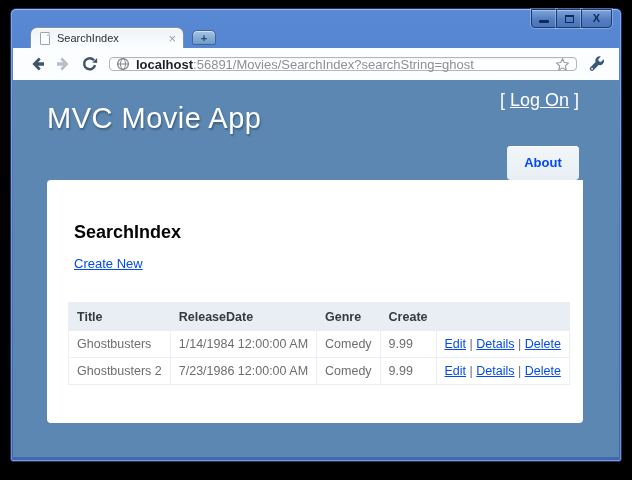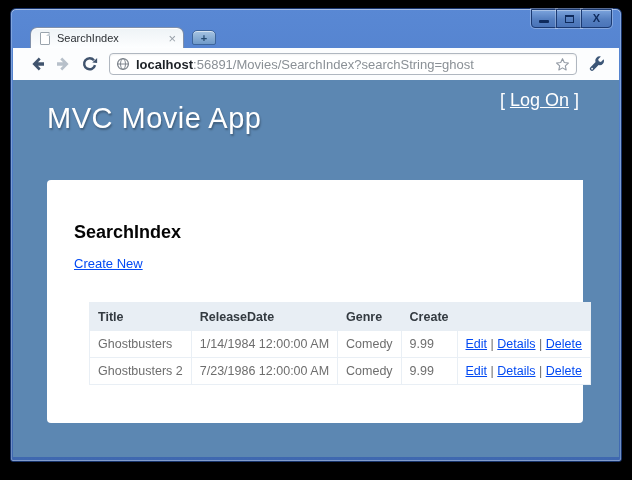--- a/index.html
+++ b/index.html
@@ -76,21 +76,21 @@
   }
 
   
   .toolbar {
     height:32px; flex:0 0 auto; background:#fcfdfe;
     display:flex; align-items:center; padding:0 10px 0 12px;
   }
   .nav-btn { display:flex; align-items:center; justify-content:center;
     width:24px; height:24px; margin-right:2px; cursor:default; }
   .omnibox {
-    flex:1 1 auto; height:22px; margin:0 8px 0 6px;
+    flex:1 1 auto; height:14px; margin:0 8px 0 6px;
     background:#fff; border:1px solid #b0b7c0; border-radius:4px;
     box-shadow:inset 0 1px 2px rgba(0,0,0,.06);
     display:flex; align-items:center; padding:0 6px 0 6px; min-width:0;
   }
   .url { font-size:13px; white-space:nowrap; overflow:hidden; flex:1 1 auto; margin-left:6px; }
   .url .host { color:#1d2126; font-weight:bold; }
   .url .rest { color:#8a9096; }
   .star-wrap { flex:0 0 auto; display:flex; align-items:center; cursor:default; }
   .wrench-wrap { flex:0 0 auto; display:flex; align-items:center; justify-content:center;
     width:24px; height:24px; cursor:default; }
@@ -122,21 +122,21 @@
   .page-heading {
     position:absolute; top:42px; left:27px;
     font-size:18px; font-weight:bold; color:#050505; letter-spacing:0;
   }
   .create-link {
     position:absolute; top:76px; left:27px;
     font-size:13px; color:#034af3; text-decoration:underline; cursor:pointer;
   }
 
   table.movies {
-    position:absolute; top:122px; left:42px; width:478px;
+    position:absolute; top:122px; left:21px; width:478px;
     border-collapse:collapse; font-size:12.5px;
   }
   table.movies th {
     background:#e8eef4; color:#333a40; font-weight:bold; text-align:left;
     padding:6px 8px; height:28px; border:1px solid #e8eef4;
   }
   table.movies td {
     color:#6e6e6e; padding:5px 8px; height:27px;
     border:1px solid #e9eff5; background:#fff; white-space:nowrap;
   }
@@ -210,20 +210,21 @@
     </span>
   </div>
 
   <div class="page">
 
     <div class="logon"><span>[ </span><a>Log On</a><span> ]</span></div>
 
     <div class="site-title">MVC Movie App</div>
 
     <div class="menu">
+      <div class="menu-btn">About</div>
     </div>
 
     <div class="main">
       <div class="page-heading">SearchIndex</div>
       <a class="create-link">Create New</a>
 
       <table class="movies">
         <colgroup>
           <col style="width:101px">
             <col style="width:143px">

